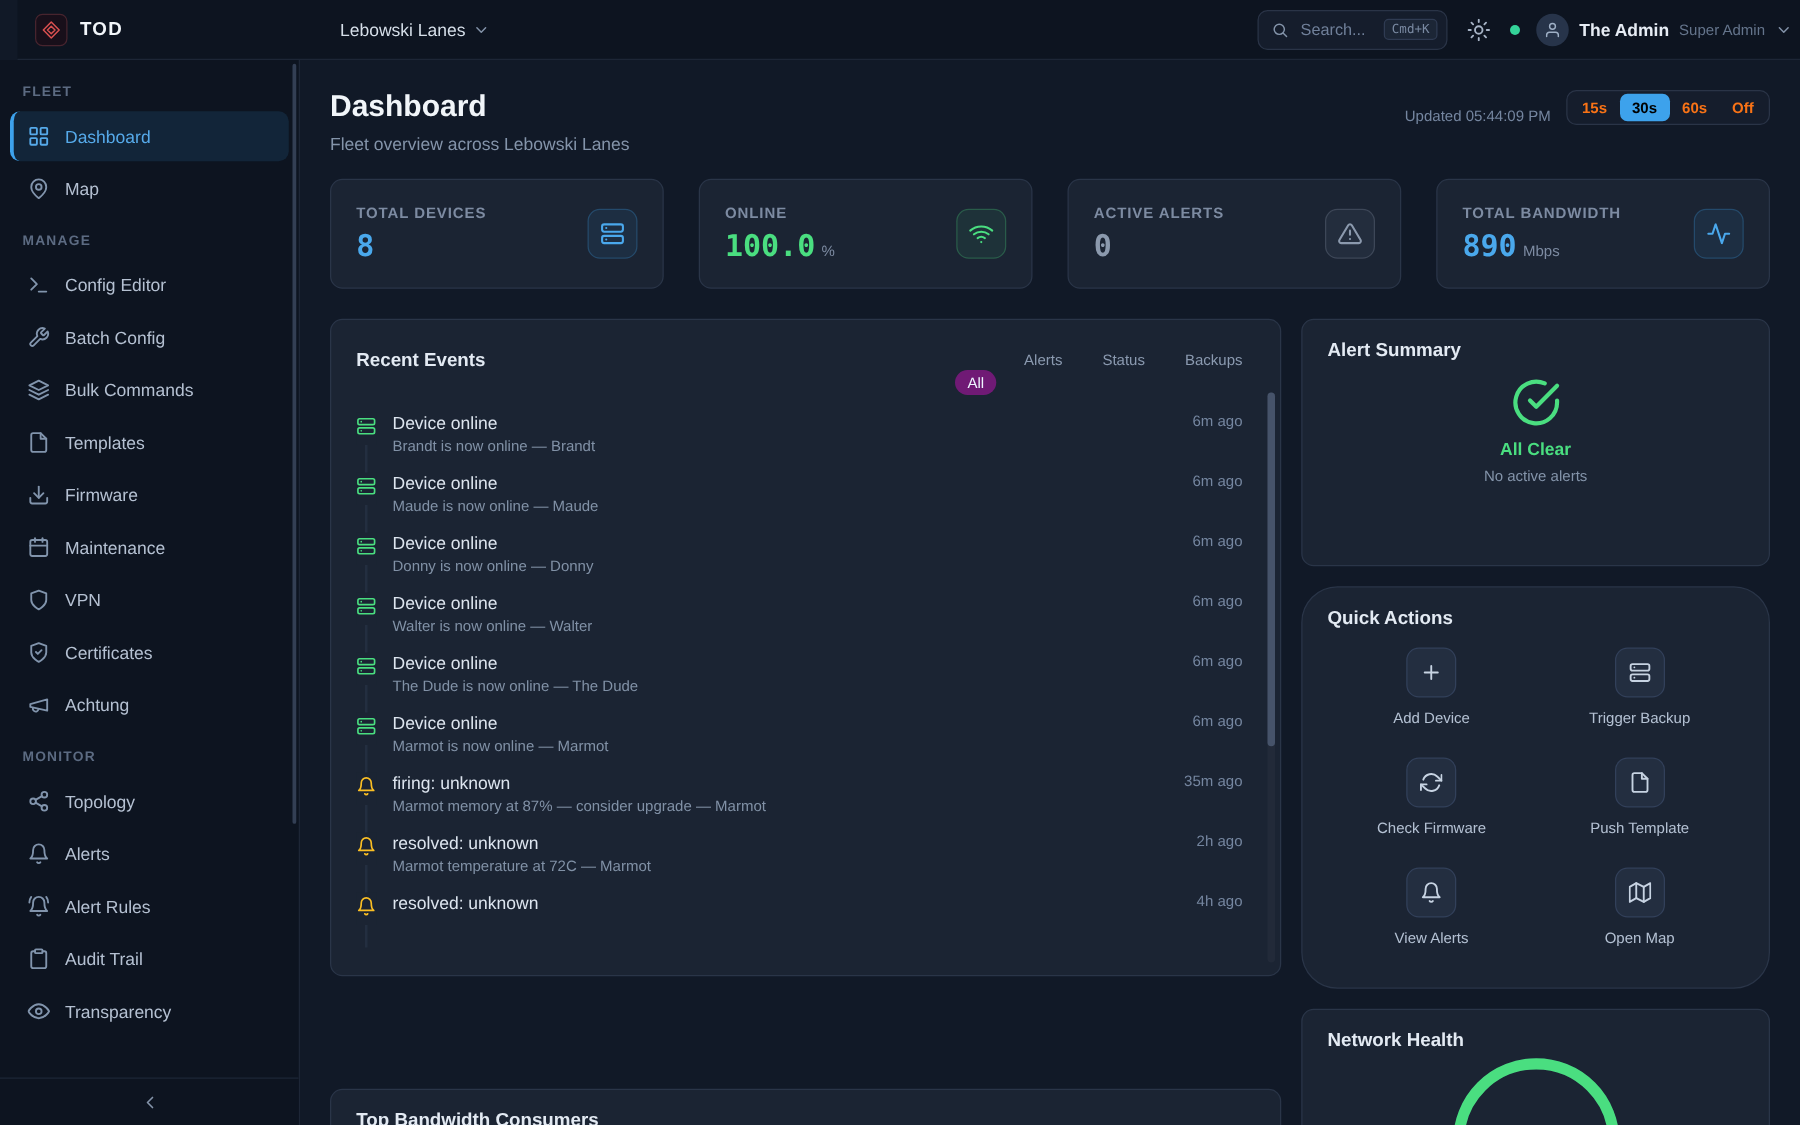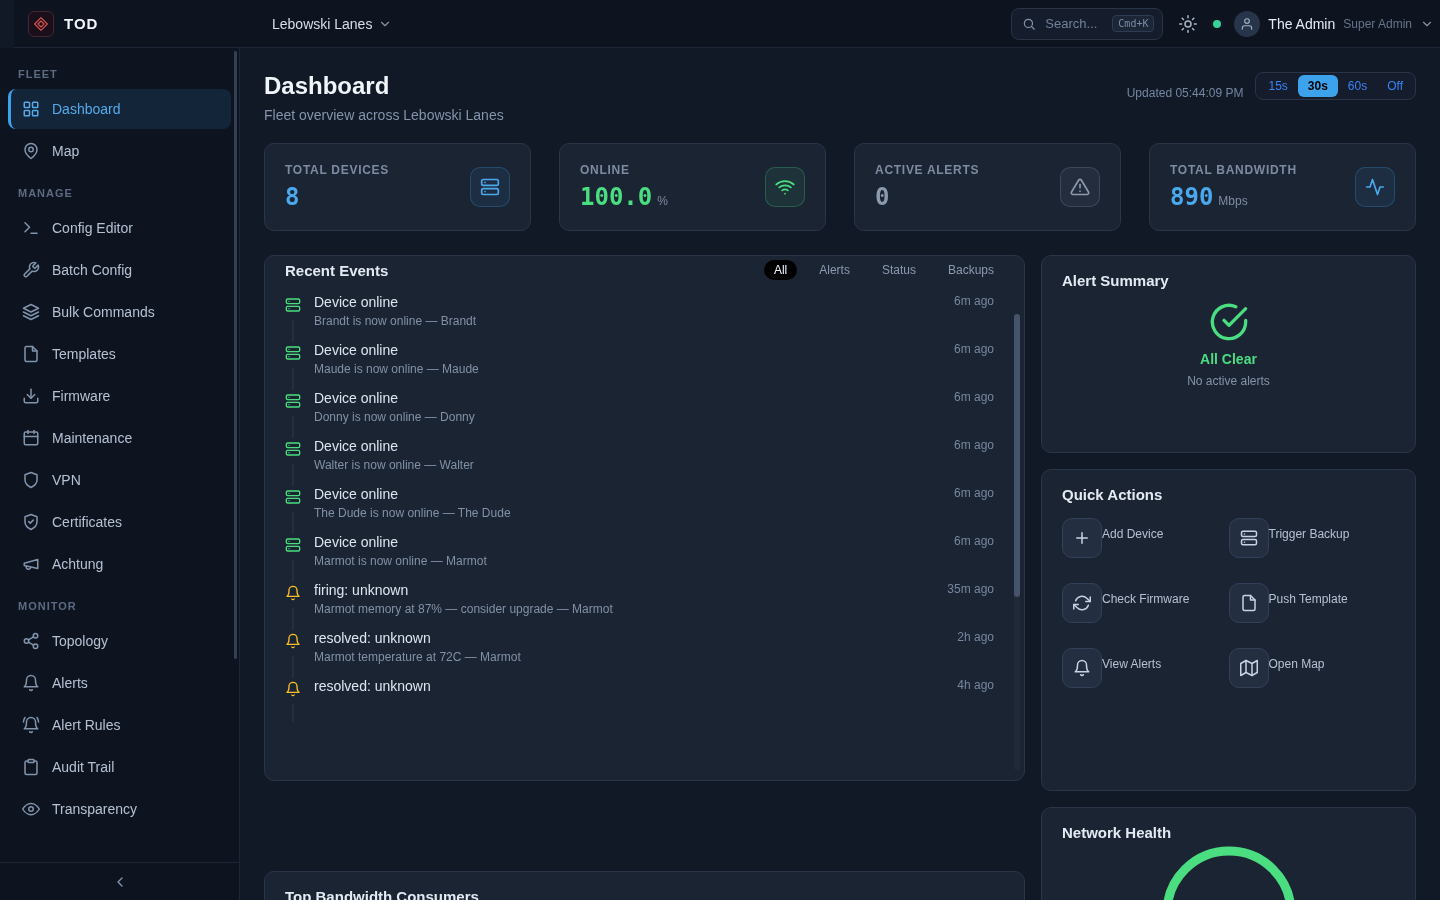--- a/index.html
+++ b/index.html
@@ -27,21 +27,21 @@
              border:1px solid #2a3447;border-radius:8px;width:152px;color:var(--muted);cursor:text;}
   .searchbox input{background:transparent;border:none;outline:none;color:#0ea5e9;font-size:13px;width:62px;font-family:inherit;}
   .searchbox input::placeholder{color:#70809a;}
   kbd.shortcut{font-size:10px;color:#7a8aa2;border:1px solid #2f3b52;background:#1c2636;border-radius:4px;
                padding:2px 5px;font-family:"DejaVu Sans Mono",monospace;}
   .iconbtn{background:none;border:none;color:#a7b4c6;display:flex;cursor:pointer;padding:3px;}
   .status-dot{width:8px;height:8px;border-radius:50%;background:#34d399;flex:none;}
   .user-menu{display:flex;align-items:center;gap:8px;cursor:pointer;}
   .avatar{width:26px;height:26px;border-radius:50%;background:#27344a;display:flex;align-items:center;
           justify-content:center;color:#9fb0c6;flex:none;}
-  .user-name{font-size:14px;color:#e6ecf4;font-weight:400;text-align:center;}
+  .user-name{font-size:14px;color:#e6ecf4;font-weight:700;text-align:center;}
   .user-role{font-size:12px;color:#64748b;}
   .user-menu .chev{color:var(--muted);display:flex;}
 
   
   .sidebar{position:absolute;top:48px;left:0;width:240px;bottom:0;background:var(--chrome);
            border-right:1px solid #1d2636;padding-top:6px;z-index:20;overflow:hidden;}
   .nav-section{font-size:11px;letter-spacing:.09em;text-transform:uppercase;color:var(--faint);
                padding:14px 18px 7px;font-weight:700;}
   .nav-item{display:flex;align-items:center;gap:12px;height:40px;margin:2px 8px;padding:0 11px;border-radius:8px;
             font-size:14px;color:#b5c1d2;cursor:pointer;border-left:3px solid transparent;}
@@ -53,21 +53,21 @@
   .side-scroll{position:absolute;top:3px;right:2px;width:3px;height:608px;background:#333f54;border-radius:2px;}
 
   
   .main{position:absolute;left:240px;top:48px;right:0;bottom:0;padding:24px 24px 0;overflow:hidden;}
   .page-header{display:flex;justify-content:space-between;align-items:flex-start;}
   .page-title{margin:0;font-size:24px;font-weight:700;color:#f1f5f9;}
   .page-subtitle{margin:7px 0 0;font-size:14px;color:var(--muted);}
   .header-right{display:flex;align-items:flex-end;gap:12px;margin-top:0;}
   .updated{font-size:12px;color:#7586a0;}
   .seg{display:flex;background:#151d2c;border:1px solid #2a3447;border-radius:8px;padding:2px;}
-  .seg-opt{font-size:12px;color:#3b82f6;padding:4px 10px;border-radius:6px;cursor:pointer;background:none;border:none;}
+  .seg-opt{font-size:12px;color:#f97316;padding:4px 10px;border-radius:6px;cursor:pointer;background:none;border:none;font-weight:bold;}
   .seg-opt.active{background:var(--accent);color:#000000;font-weight:700;}
 
   .card{background:var(--card);border:1px solid var(--border);border-radius:10px;}
   .card h2{margin:0;font-size:15px;font-weight:600;color:#e3eaf3;}
 
   .stats-row{display:grid;grid-template-columns:repeat(4,1fr);gap:28px;margin-top:20px;}
   .stat-card{display:flex;align-items:center;justify-content:space-between;padding:16px 20px;height:88px;}
   .stat-label{font-size:12px;letter-spacing:.06em;color:#7d8ba2;font-weight:600;}
   .stat-value{font-family:"DejaVu Sans Mono",monospace;font-size:24px;font-weight:700;margin-top:6px;}
   .stat-unit{font-family:"Liberation Sans",sans-serif;font-size:12px;color:#7d8ba2;font-weight:400;margin-left:5px;}
@@ -79,21 +79,21 @@
   .tone-gray .stat-value{color:#8b99ad}
   .tone-gray .stat-icon{color:#8b99ad;background:rgba(139,153,173,.08);border-color:rgba(139,153,173,.25);}
 
   .content-grid{display:grid;grid-template-columns:1fr 375px;gap:16px;margin-top:24px;align-items:start;}
   .col-left,.col-right{display:flex;flex-direction:column;}
 
   .events-card{height:526px;padding:4px 20px;position:relative;overflow:hidden;}
   .events-head{display:flex;justify-content:space-between;align-items:center;}
   .tabs{display:flex;align-items:center;gap:12px;}
   .tab{font-size:12px;color:#8b9ab0;cursor:pointer;padding:3px 10px;border-radius:999px;background:none;border:none;}
-  .tab.active{background:#000000;color:#eef6ff;}
+  .tab.active{background:#701a75;color:#eef6ff;margin-top:36px;}
   .event-list{margin-top:14px;position:relative;}
   .event-list::before{content:"";position:absolute;left:7px;top:12px;bottom:4px;width:2px;background:#232e40;}
   .event-row{display:flex;gap:13px;height:48px;position:relative;}
   .ev-icon{width:16px;flex:none;display:flex;align-items:flex-start;justify-content:center;padding-top:3px;
            position:relative;z-index:1;background:var(--card);height:26px;}
   .ev-icon.tone-green{color:var(--green);}
   .ev-icon.tone-amber{color:var(--amber);}
   .ev-body{flex:1;min-width:0;}
   .ev-title{font-size:14px;color:#dde5ef;}
   .ev-sub{font-size:12px;color:#8191a6;margin-top:4px;}
@@ -107,23 +107,23 @@
   .bw-label{width:110px;flex:none;text-align:right;padding-right:10px;font-size:12px;color:#aab7c9;}
   .bw-track{flex:1;}
   .bw-bar{height:20px;border-radius:3px;background:linear-gradient(90deg,#2f8fe0,#41b0f2);}
 
   .alert-card{height:198px;padding:16px 20px;}
   .alert-body{display:flex;flex-direction:column;align-items:center;margin-top:13px;}
   .big-check{color:var(--green);display:flex;}
   .all-clear{color:var(--green);font-size:14px;font-weight:600;margin-top:9px;}
   .no-alerts{color:#8494aa;font-size:12px;margin-top:7px;}
 
-  .qa-card{height:322px;padding:16px 20px;margin-top:16px;}
+  .qa-card{height:322px;padding:16px 20px;margin-top:16px;border-radius:29px;}
   .qa-grid{display:grid;grid-template-columns:1fr 1fr;row-gap:25px;margin-top:15px;}
-  .qa-item{display:flex;cursor:pointer;}
+  .qa-item{display:flex;flex-direction:column;align-items:center;cursor:pointer;}
   .qa-icon{width:40px;height:40px;border-radius:10px;background:#232e40;border:1px solid #32405a;
            display:flex;align-items:center;justify-content:center;color:#c7d3e2;}
   .qa-label{font-size:12px;color:#b4c1d3;margin-top:9px;}
 
   .nh-card{height:260px;padding:16px 20px;margin-top:16px;}
   .ring-wrap{display:flex;justify-content:center;margin-top:2px;}
 </style>
 </head>
 <body>
 

